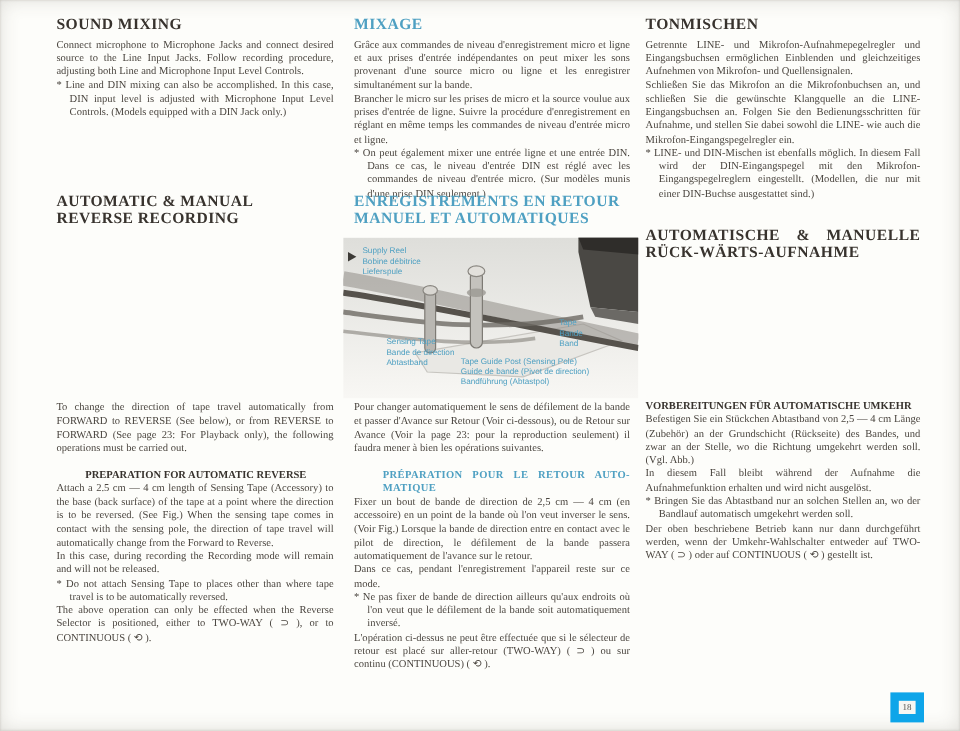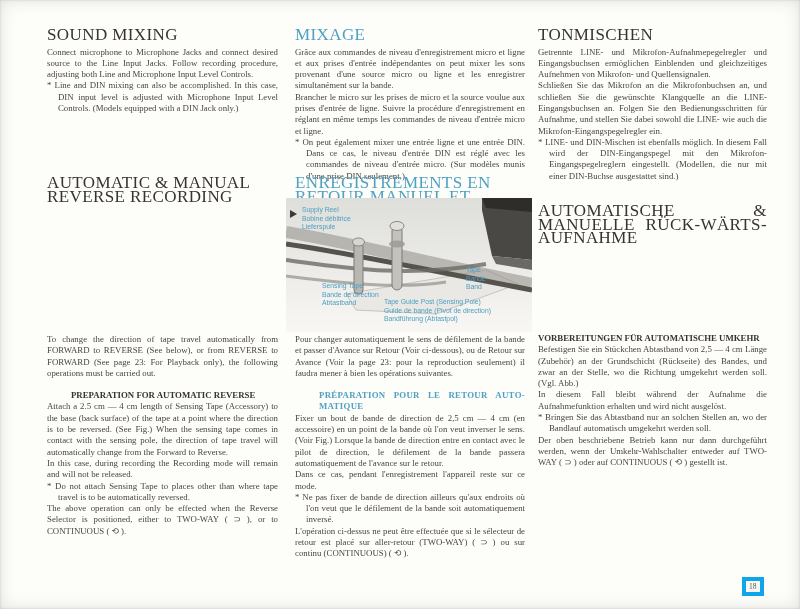--- a/index.html
+++ b/index.html
@@ -13,22 +13,22 @@
     font-family:"Liberation Serif", serif;
   }
   .page{
     position:relative;width:800px;height:609px;
     background:#fdfdfa;color:var(--ink);
     box-shadow:inset 0 0 16px rgba(70,62,50,.16), inset 0 0 2px rgba(70,62,50,.25);
   }
   .block{position:absolute;text-align:justify;font-size:8.8px;line-height:11.3px;}
   .block p{margin:0;}
   .h1{
-    font-size:17px;line-height:13.5px;font-weight:normal;color:var(--ink-dark);
-    letter-spacing:.4px;text-align:left;margin:15px 0 5px 0;
+    font-size:13px;line-height:13.5px;font-weight:bold;color:var(--ink-dark);
+    letter-spacing:.4px;text-align:left;margin:0 0 5px 0;
   }
   .h1.blue{color:var(--accent);}
   .sub{font-weight:bold;color:var(--ink-dark);}
   .sub.blue{color:var(--accent);letter-spacing:.3px;}
   .gap{margin-top:11px !important;padding-left:24px;}
   .note{padding-left:11px;text-indent:-11px;}
   
   .figure{position:absolute;left:286px;top:198px;width:246px;height:134px;}
   .figure svg{position:absolute;left:0;top:0;}
   .fig-label{
@@ -37,21 +37,21 @@
     font-size:6.8px;line-height:8.6px;text-align:left;
   }
   .fig-arrow{
     position:absolute;left:4px;top:12px;width:0;height:0;
     border-top:4px solid transparent;border-bottom:4px solid transparent;
     border-left:7px solid #3c3a36;
   }
   .page-num{
     position:absolute;left:742px;top:577px;
     font-size:7.5px;line-height:9px;color:#55524d;
-    border:4px solid #0ea5e9;background:#f7f7f3;padding:1px 3px;
+    border:7px solid #0ea5e9;background:#f7f7f3;padding:1px 3px;
   }
 </style>
 </head>
 <body>
 
 <div class="page">
 
   <div class="block" style="left:47px;top:13px;width:231px;">
     <div class="h1">SOUND MIXING</div>
     <p>Connect microphone to Microphone Jacks and connect desired source to the Line Input Jacks. Follow recording procedure, adjusting both Line and Microphone Input Level Controls.</p>

